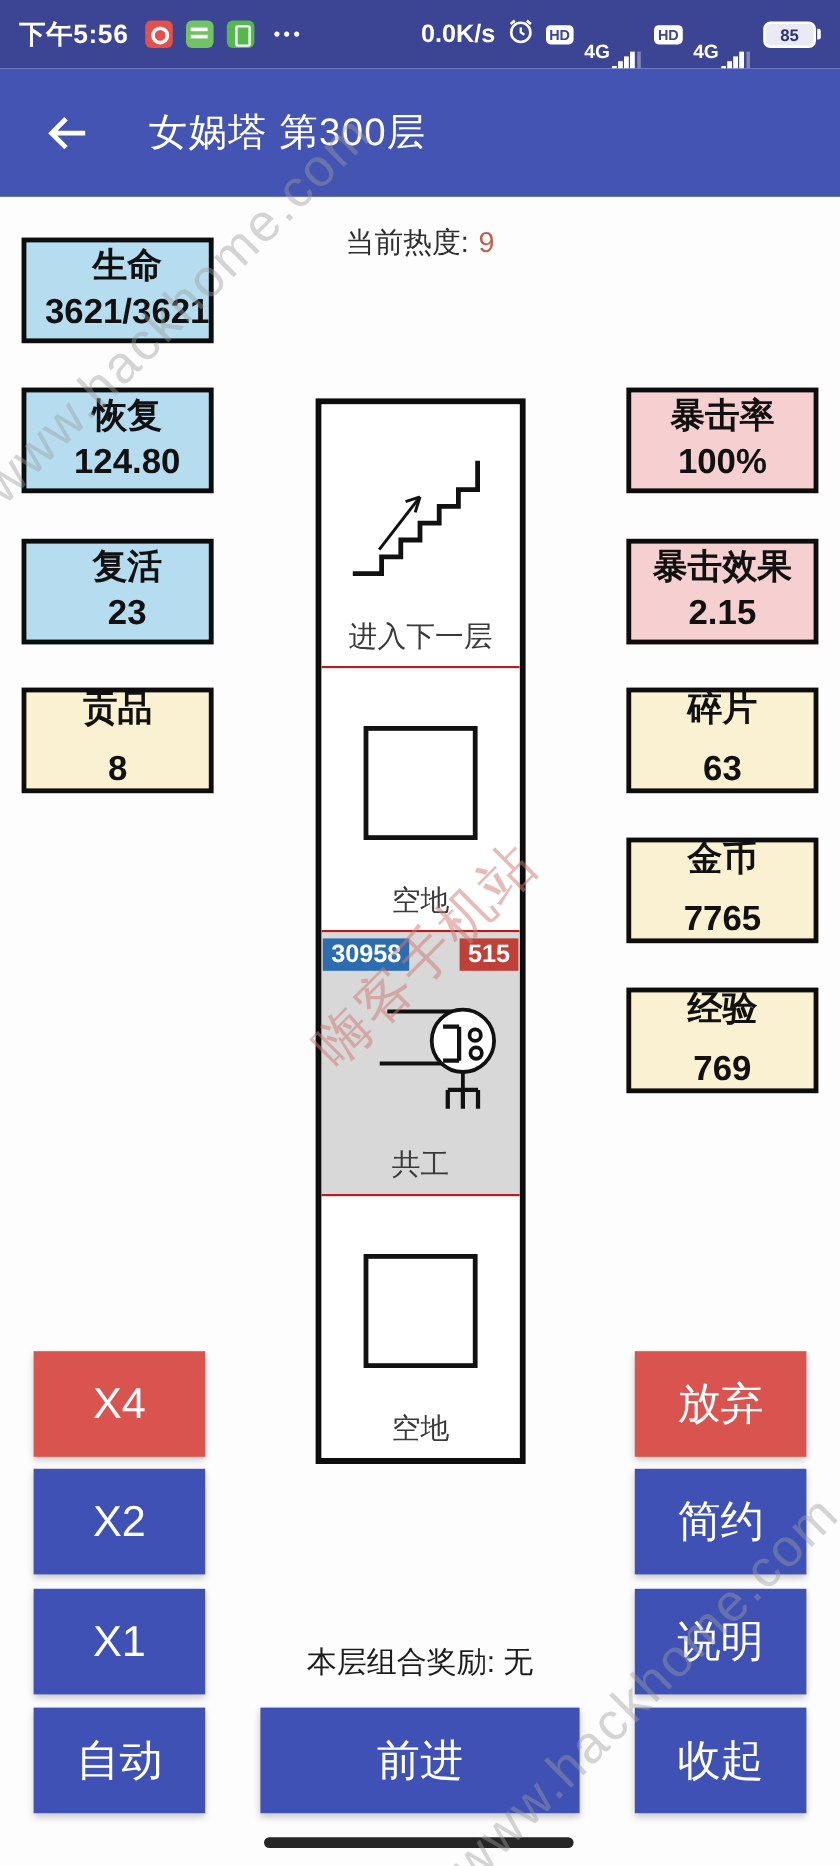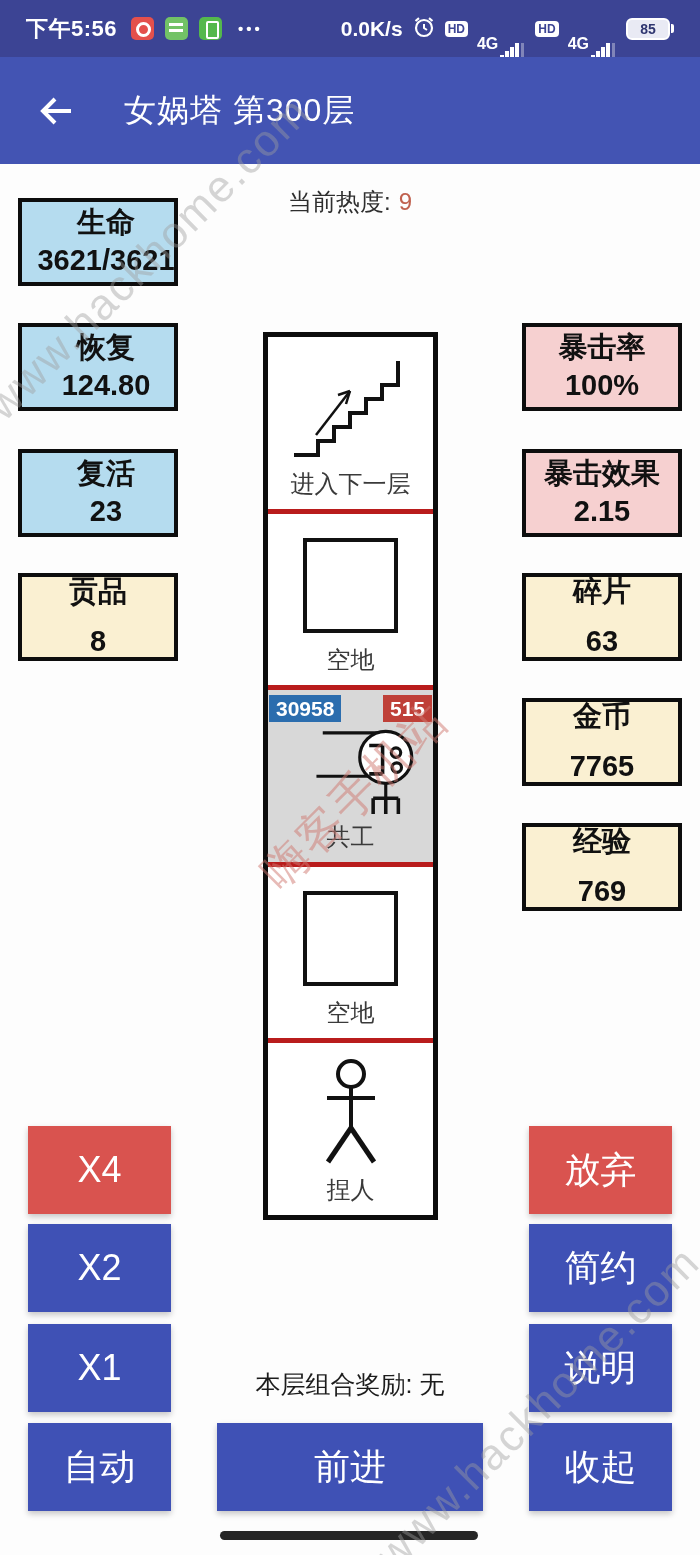--- a/index.html
+++ b/index.html
@@ -6,21 +6,21 @@
     --status_bar:#3c4494; --app_bar:#4354b3; --light_blue:#b5dcef; --pink:#f6d0d0;
     --cream:#faf0d2; --blue_btn:#3f51b5; --red_btn:#d9534f; --hp_badge:#2b6dae;
     --atk_badge:#bf4038; --monster_bg:#d8d8d8; --heat_value:#c0614f;
   }
   *{margin:0;padding:0;box-sizing:border-box;}
   body{font-family:"Liberation Sans","DejaVu Sans",sans-serif;background:#888;}
   .screen{position:relative;width:700px;height:1555px;background:#fdfdfd;overflow:hidden;margin:0 auto;}
 
   
   .status-bar{position:absolute;left:0;top:0;width:700px;height:57px;background:var(--status_bar,#3c4494);
-    display:flex;align-items:center;padding:0 26px;color:#fff;}
+    display:flex;align-items:center;padding:0 16px;color:#fff;}
   .sb-time{font-size:22px;font-weight:bold;letter-spacing:.5px;}
   .sb-apps{display:flex;gap:11px;margin-left:14px;align-items:center;}
   .app-ico{width:23px;height:23px;border-radius:5px;position:relative;}
   .app-ico.red{background:#e4504c;}
   .app-ico.green1{background:#72c266;}
   .app-ico.green2{background:#54b84c;}
   .app-ico.red::after{content:"";position:absolute;left:5px;top:5px;width:9px;height:9px;border:3px solid #fff;border-radius:50%;}
   .app-ico.green1::after{content:"";position:absolute;left:4px;top:6px;width:14px;height:3px;background:#fff;box-shadow:0 6px 0 #fff;}
   .app-ico.green2::after{content:"";position:absolute;left:7px;top:4px;width:9px;height:14px;border:2px solid #fff;border-radius:2px;}
   .sb-dots{font-size:15px;letter-spacing:3px;margin-left:16px;font-weight:bold;}
@@ -49,21 +49,21 @@
   .stat-box{position:absolute;width:160px;height:88px;border:4px solid #0d0d0d;
     display:flex;flex-direction:column;align-items:center;justify-content:center;
     font-weight:bold;color:#111;line-height:1.3;font-size:29px;text-align:center;}
   .stat-box.blue{background:var(--light_blue,#b5dcef);padding-left:16px;}
   .stat-box.pink{background:var(--pink,#f6d0d0);}
   .stat-box.cream{background:var(--cream,#faf0d2);gap:12px;}
 
   
   .path-strip{position:absolute;left:263px;top:332px;width:175px;height:888px;
     border:5px solid #0d0d0d;background:#fff;display:flex;flex-direction:column;}
-  .cell{position:relative;flex:1;border-bottom:5px solid #b91c1c;display:flex;
+  .cell{position:relative;flex:1;border-bottom:2px solid #b91c1c;display:flex;
     align-items:center;justify-content:center;background:#fff;}
   .cell:last-child{border-bottom:none;}
   .cell.monster{background:var(--monster_bg,#d8d8d8);padding-left:39px;}
   .cell-label{position:absolute;bottom:9px;left:0;width:100%;text-align:center;
     font-size:24px;color:#3a3a3a;}
   .empty-square{width:95px;height:95px;border:4px solid #111;margin-bottom:28px;}
   .cell svg{display:block;}
   .badge{position:absolute;top:5px;height:27px;display:flex;align-items:center;
     padding:0 7px;color:#fff;font-size:21px;font-weight:bold;}
   .badge.hp{left:1px;background:var(--hp_badge,#2b6dae);}
@@ -215,30 +215,20 @@
         <path d="M84 108 H116 M84 108 V128 M100 108 V128 M116 108 V128" fill="none" stroke="#111" stroke-width="4.5"></path>
       </svg>
       <div class="cell-label">共工</div>
     </div>
 
     <div class="cell">
       <div class="empty-square"></div>
       <div class="cell-label">空地</div>
     </div>
 
-    <div class="cell">
-      <svg width="100" height="112" viewBox="0 0 100 112" style="margin-bottom:30px">
-        <circle cx="50" cy="16" r="13" fill="none" stroke="#111" stroke-width="4"></circle>
-        <line x1="50" y1="29" x2="50" y2="70" stroke="#111" stroke-width="4"></line>
-        <line x1="26" y1="40" x2="74" y2="40" stroke="#111" stroke-width="4"></line>
-        <line x1="50" y1="70" x2="27" y2="104" stroke="#111" stroke-width="5"></line>
-        <line x1="50" y1="70" x2="73" y2="104" stroke="#111" stroke-width="5"></line>
-      </svg>
-      <div class="cell-label">捏人</div>
-    </div>
 
   </div>
 
   <button class="btn red" style="left:28px;top:1126px">X4</button>
   <button class="btn blue" style="left:28px;top:1224px">X2</button>
   <button class="btn blue" style="left:28px;top:1324px">X1</button>
   <button class="btn blue" style="left:28px;top:1423px">自动</button>
 
   <button class="btn red" style="left:529px;top:1126px">放弃</button>
   <button class="btn blue" style="left:529px;top:1224px">简约</button>

